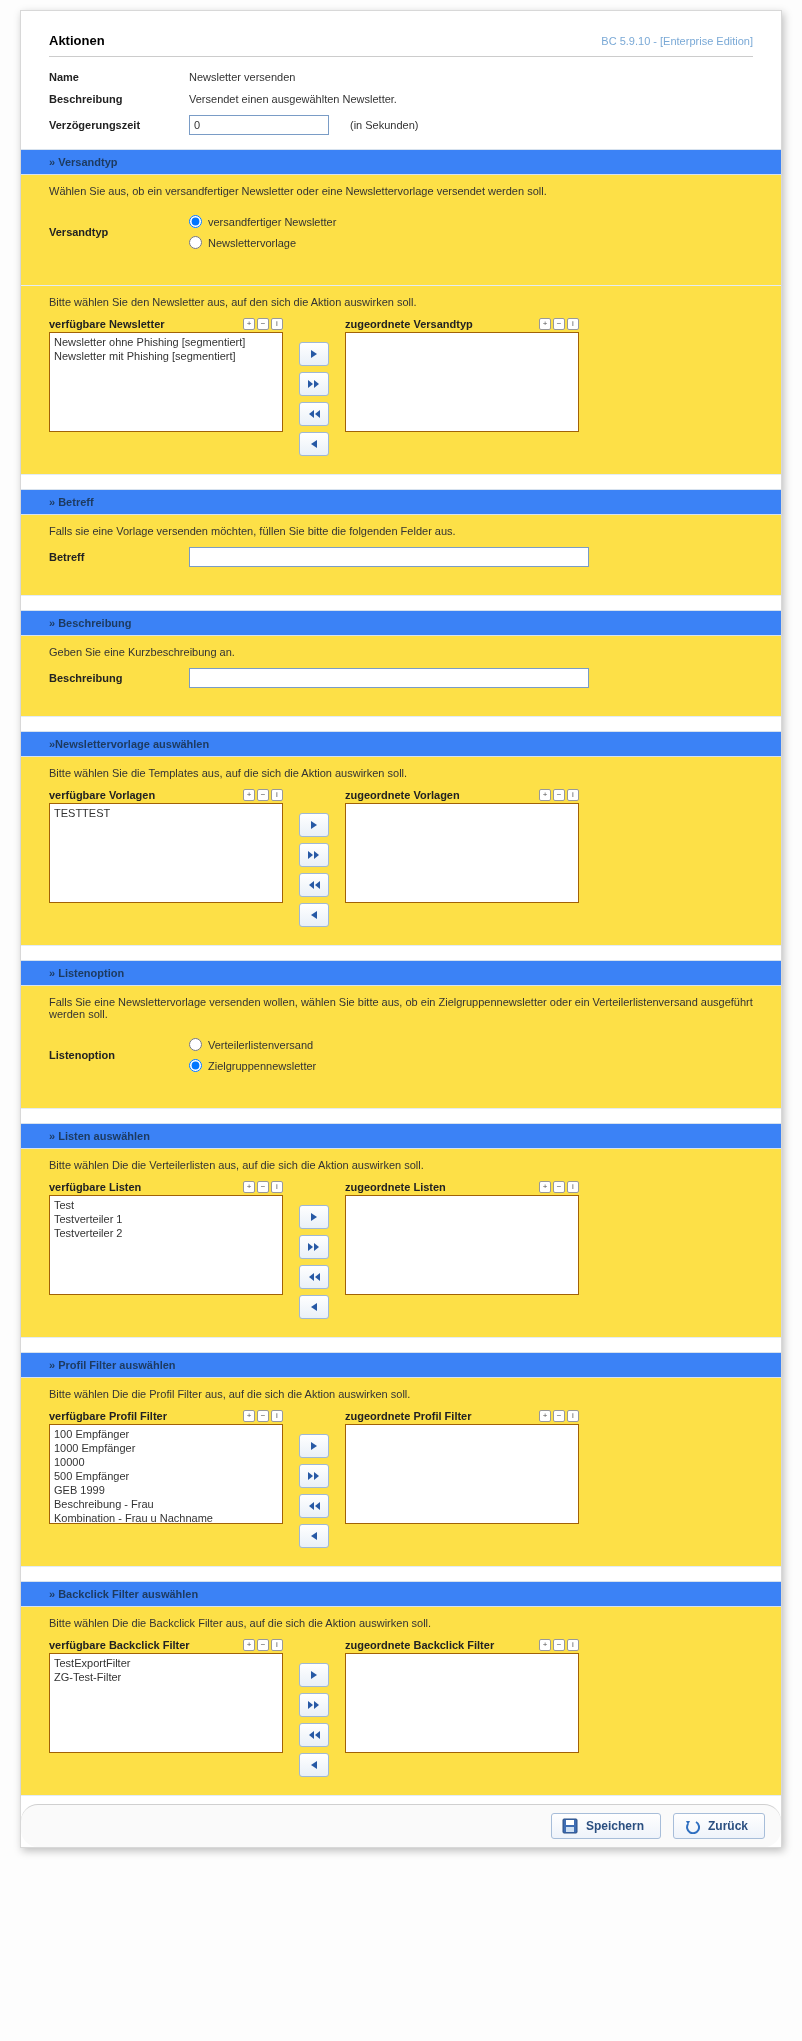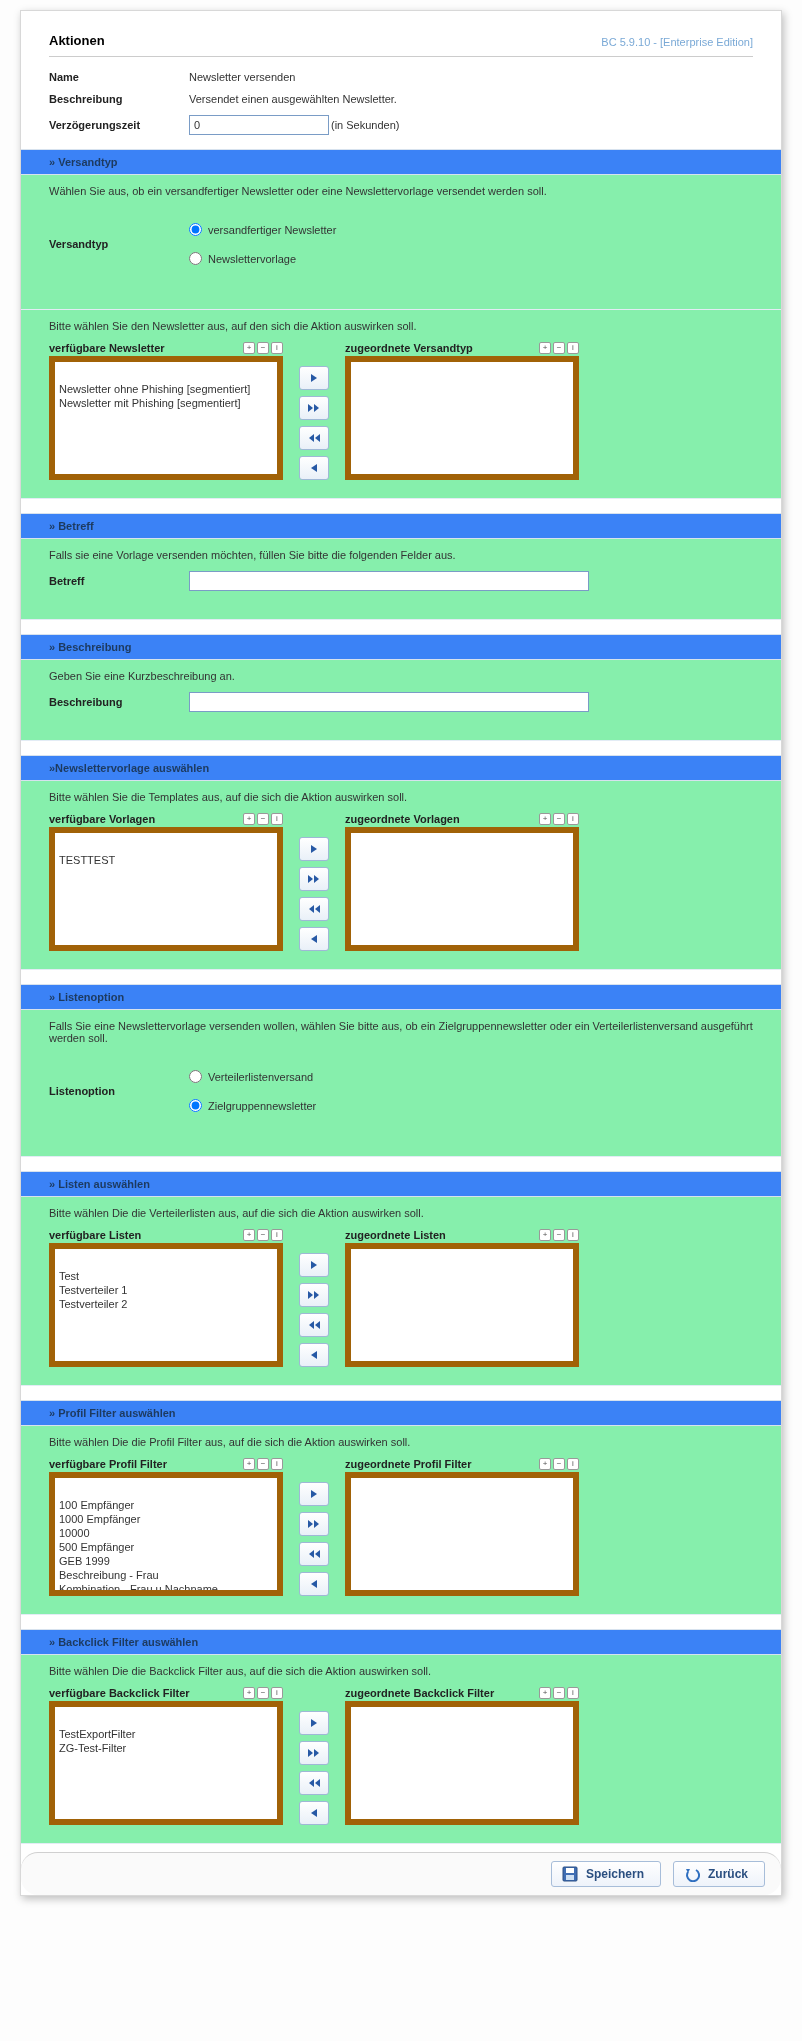--- a/index.html
+++ b/index.html
@@ -17,21 +17,21 @@
     border: 1px solid #d8d8d8;
     box-shadow: 2px 3px 8px rgba(0,0,0,0.25);
     position: relative;
   }
   .inner {
     padding: 22px 28px 14px 28px;
   }
   .header-row {
     display:flex;
     justify-content:space-between;
-    align-items:flex-end;
+    align-items:center;
     border-bottom:1px solid #ccc;
     padding-bottom:8px;
     margin-bottom:14px;
   }
   .header-row h1 {
     margin:0;
     font-size:13px;
     font-weight:bold;
     color:#000;
   }
@@ -66,32 +66,32 @@
     background:#3b82f6;
     border-top:1px solid #d7e2ee;
     border-bottom:1px solid #d7e2ee;
     margin:14px -28px 0 -28px;
     padding:6px 28px;
     font-weight:bold;
     color:#1d3a5f;
     font-size:11px;
   }
   .section-body {
-    background:#86efac;
+    background:#fde047;
     margin:0 -28px;
     padding:10px 28px 18px 28px;
     border-bottom:1px solid #e3ecf5;
   }
   .section-body p.desc {
     margin:0 0 10px 0;
     font-size:11px;
     color:#333;
   }
 
-  .radio-row { margin:16px 0; font-size:11px; display:flex; align-items:center; }
+  .radio-row { margin:8px 0; font-size:11px; display:flex; align-items:center; }
   .radio-row input { margin:0 6px 0 0; }
 
   .dual {
     display:flex;
     align-items:flex-start;
     gap:16px;
     margin-top:6px;
   }
   .dual-col { width:234px; }
   .dual-title-row {
@@ -117,26 +117,26 @@
     align-items:center;
     justify-content:center;
     font-size:8px;
     line-height:1;
     color:#555;
     background:#fff;
     cursor:pointer;
   }
   .listbox {
     width:100%;
-    height:124px;
-    border:6px solid #a16207;
+    height:100px;
+    border:1px solid #a16207;
     background:#fff;
     overflow-y:scroll;
     box-sizing:border-box;
-    padding:20px 2px;
+    padding:2px 2px;
     font-size:11px;
   }
   .listbox .item {
     padding:1px 2px;
     white-space:nowrap;
     cursor:default;
   }
   .transfer-btns {
     display:flex;
     flex-direction:column;
@@ -199,21 +199,21 @@
     <span class="label">Name</span>
     <span class="value">Newsletter versenden</span>
   </div>
   <div class="kv-row">
     <span class="label">Beschreibung</span>
     <span class="value">Versendet einen ausgewählten Newsletter.</span>
   </div>
   <div class="kv-row">
     <span class="label">Verzögerungszeit</span>
     <input type="text" class="field small-field" value="0" style="">
-    <span class="value" style="margin-left:2px;">(in Sekunden)</span>
+    <span class="value" style="margin-left:21px;">(in Sekunden)</span>
   </div>
 
   <div class="section-head">» Versandtyp</div>
   <div class="section-body">
     <p class="desc">Wählen Sie aus, ob ein versandfertiger Newsletter oder eine Newslettervorlage versendet werden soll.</p>
     <div class="kv-row">
       <span class="label">Versandtyp</span>
       <div>
         <div class="radio-row">
               <input type="radio" name="vt" checked="" style="">

